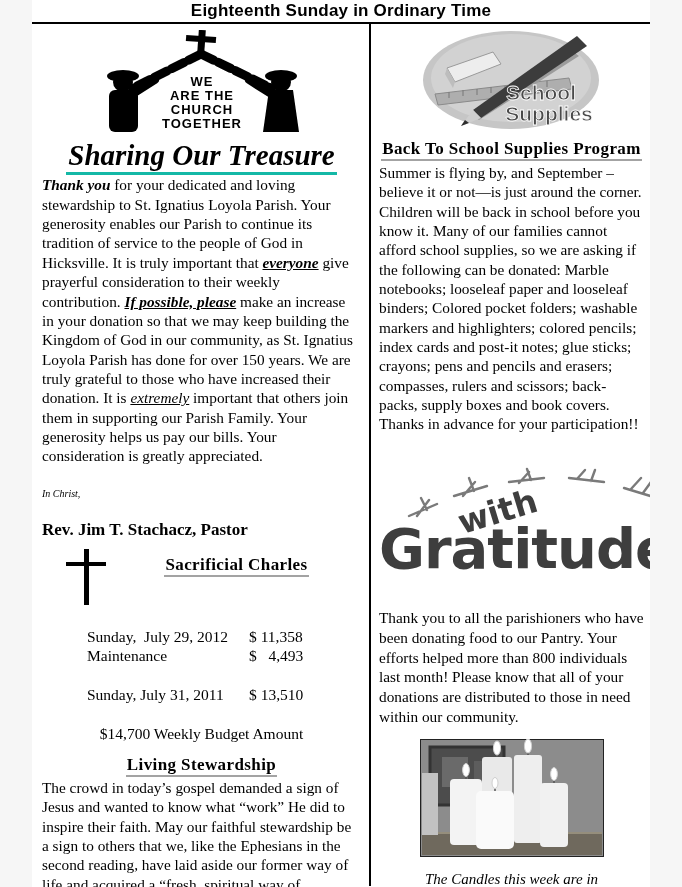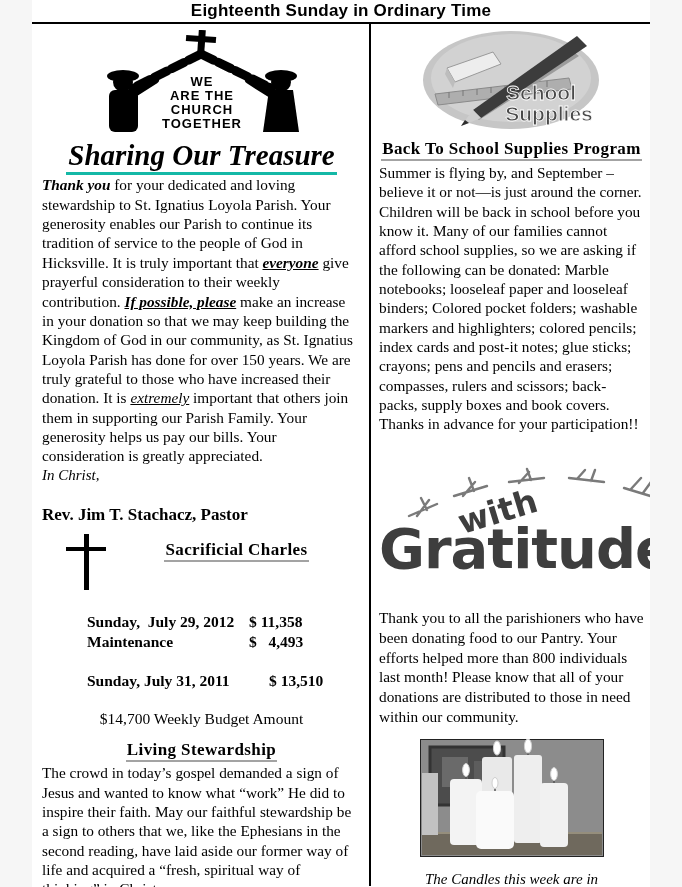--- a/index.html
+++ b/index.html
@@ -25,34 +25,34 @@
   .sharing-heading {
     font-size:29px; font-weight:bold; font-style:italic;
     text-align:center; margin-top:2px; line-height:1.05;
   }
   .sharing-heading span { border-bottom:3px solid #14b8a6; padding:0 2px 1px 2px; }
 
   .body-text { font-size:15.3px; line-height:1.265; margin-top:5px; }
   .seg-bold-italic { font-weight:bold; font-style:italic; }
   .seg-bi-underline { font-weight:bold; font-style:italic; text-decoration:underline;font-family:Liberation Serif, serif; }
   .seg-i-underline { font-style:italic; text-decoration:underline; }
-  .closing-line { font-style:italic; font-size:15px; line-height:1.3; }
+  .closing-line { font-style:italic; font-size:10px; line-height:1.3;margin-top:21px; }
   .signature-line { font-weight:bold; font-size:17px; line-height:1.3;margin-top:19px; }
 
   .giving-header { display:flex; align-items:flex-start; margin-top:8px; }
   .giving-cross { width:70px; padding-left:22px; }
   .giving-title-box { flex:1; text-align:center; padding-top:6px; }
   .section-heading {
     font-size:17px; font-weight:bold; display:inline-block;
     border-bottom:2px solid #a3a3a3; padding:0 1px 0 1px; letter-spacing:0.4px;
   }
   .giving-table { margin:16px 0 0 45px; font-size:15.5px; }
-  .giving-row { display:flex; line-height:1.25; white-space:pre;font-weight:bold; }
+  .giving-row { display:flex; line-height:1.25; white-space:pre; }
   .giving-row .g-label { width:162px; }
-  .giving-row.spaced { margin-top:20px;gap:20px; }
+  .giving-row.spaced { margin-top:20px; }
   .budget-line { text-align:center; font-size:15.5px; margin-top:20px; }
 
   .living-block { margin-top:12px; }
   .living-block .center { margin-bottom:1px; }
   .living-body { font-size:15.3px; line-height:1.265; }
 
   .supplies-heading-box { text-align:center; margin-top:3px; }
   .right-body { font-size:15.3px; line-height:1.265; margin-top:2px; }
 
   .gratitude-box { position:relative; height:122px; margin-top:30px; color:#3e3e3e; }

